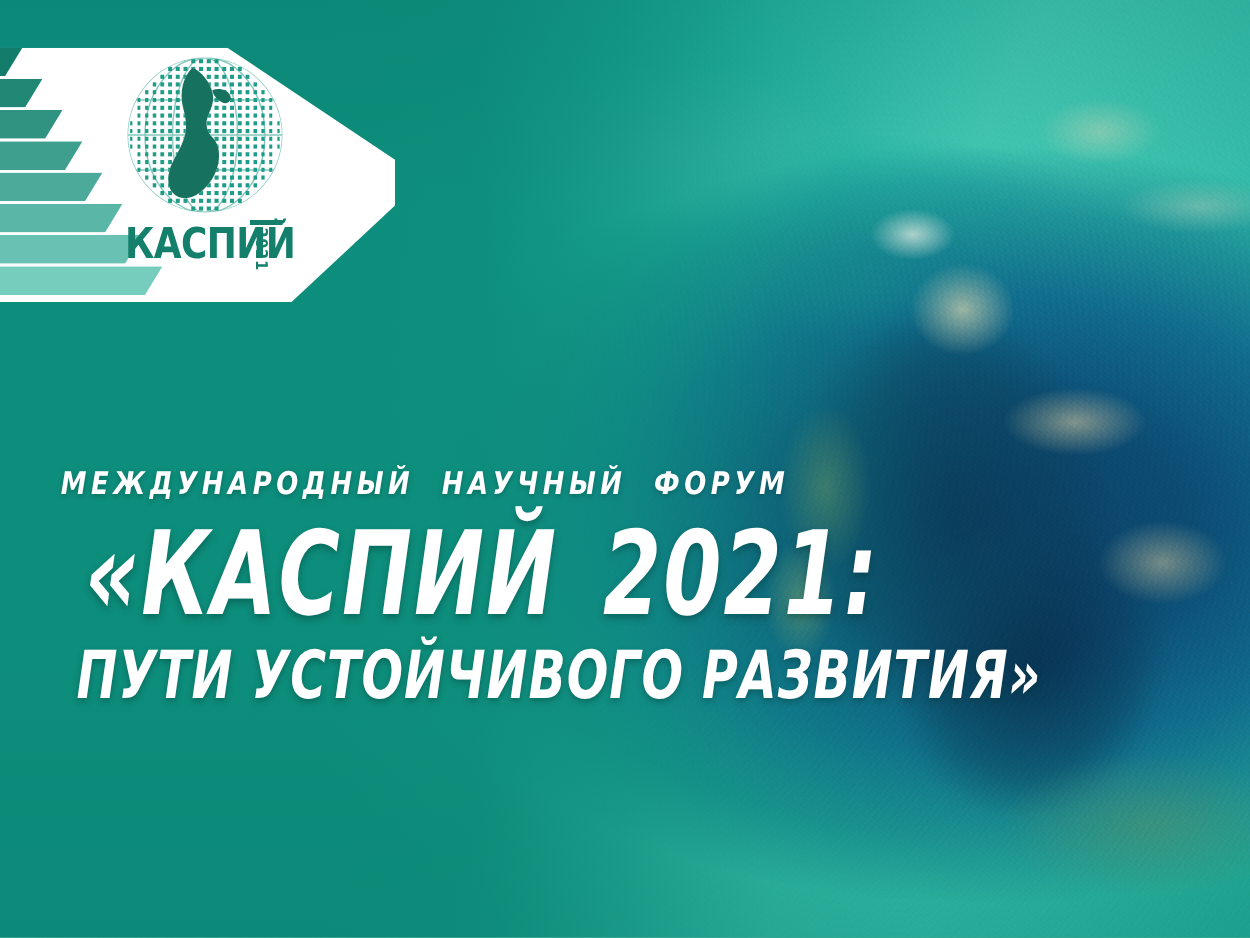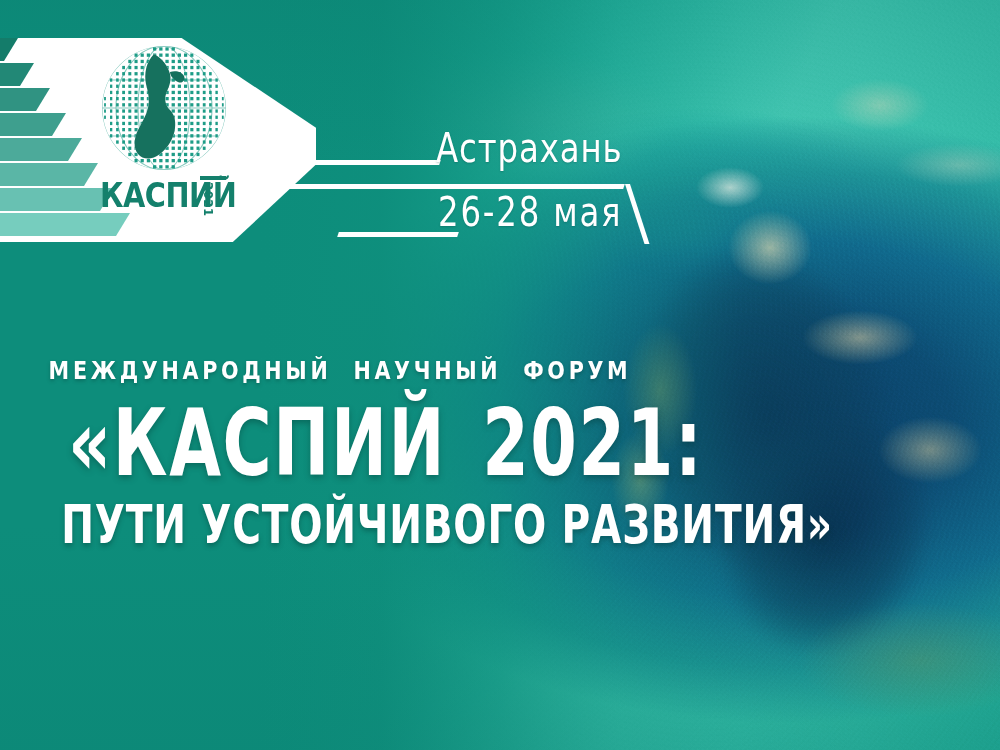--- a/index.html
+++ b/index.html
@@ -204,21 +204,21 @@
     position:absolute; left:16px; top:6px;
     font-size:13px; font-weight:700; color:#14806c;
     letter-spacing:.5px;
     transform:rotate(90deg);
     transform-origin:left top;
     font-family:"DejaVu Sans Condensed","Liberation Sans Narrow","Liberation Sans", sans-serif;
     white-space:nowrap;
   }
 
   
-  .title-block { position:absolute; left:0; top:356px; width:680px; }
+  .title-block { position:absolute; left:0; top:372px; width:680px;font-style:italic; }
 
   .eyebrow {
     color:#ffffff;
     font-size:25px;
     font-weight:700;
     letter-spacing:4px;
     word-spacing:12px;
     text-align:center;
     font-family:"DejaVu Sans Condensed","Liberation Sans Narrow","Liberation Sans", sans-serif;
     transform:scaleX(.92);
@@ -627,27 +627,20 @@
       <path d="M74 32 C80 30 86 32 88 36 C90 40 86 44 82 42 C78 40 74 36 74 32 Z" fill="#16715e"></path>
     </svg>
 
     <div class="logo-word">КАСПИЙ</div>
     <div class="logo-year-wrap">
       <div class="logo-year-bar"></div>
       <div class="logo-year">2021</div>
     </div>
   </div>
 
-  <div class="headerinfo">
-    <div class="rule-top"></div>
-    <div class="chevron-box"></div>
-    <div class="rule-bot"></div>
-    <div class="city">Астрахань</div>
-    <div class="dates">26-28 мая</div>
-  </div>
 
   <div class="title-block">
     <div class="eyebrow">МЕЖДУНАРОДНЫЙ  НАУЧНЫЙ  ФОРУМ</div>
     <div class="headline">«КАСПИЙ 2021:</div>
     <div class="subhead">ПУТИ УСТОЙЧИВОГО РАЗВИТИЯ»</div>
   </div>
 
 </div>
 
 </body></html>

